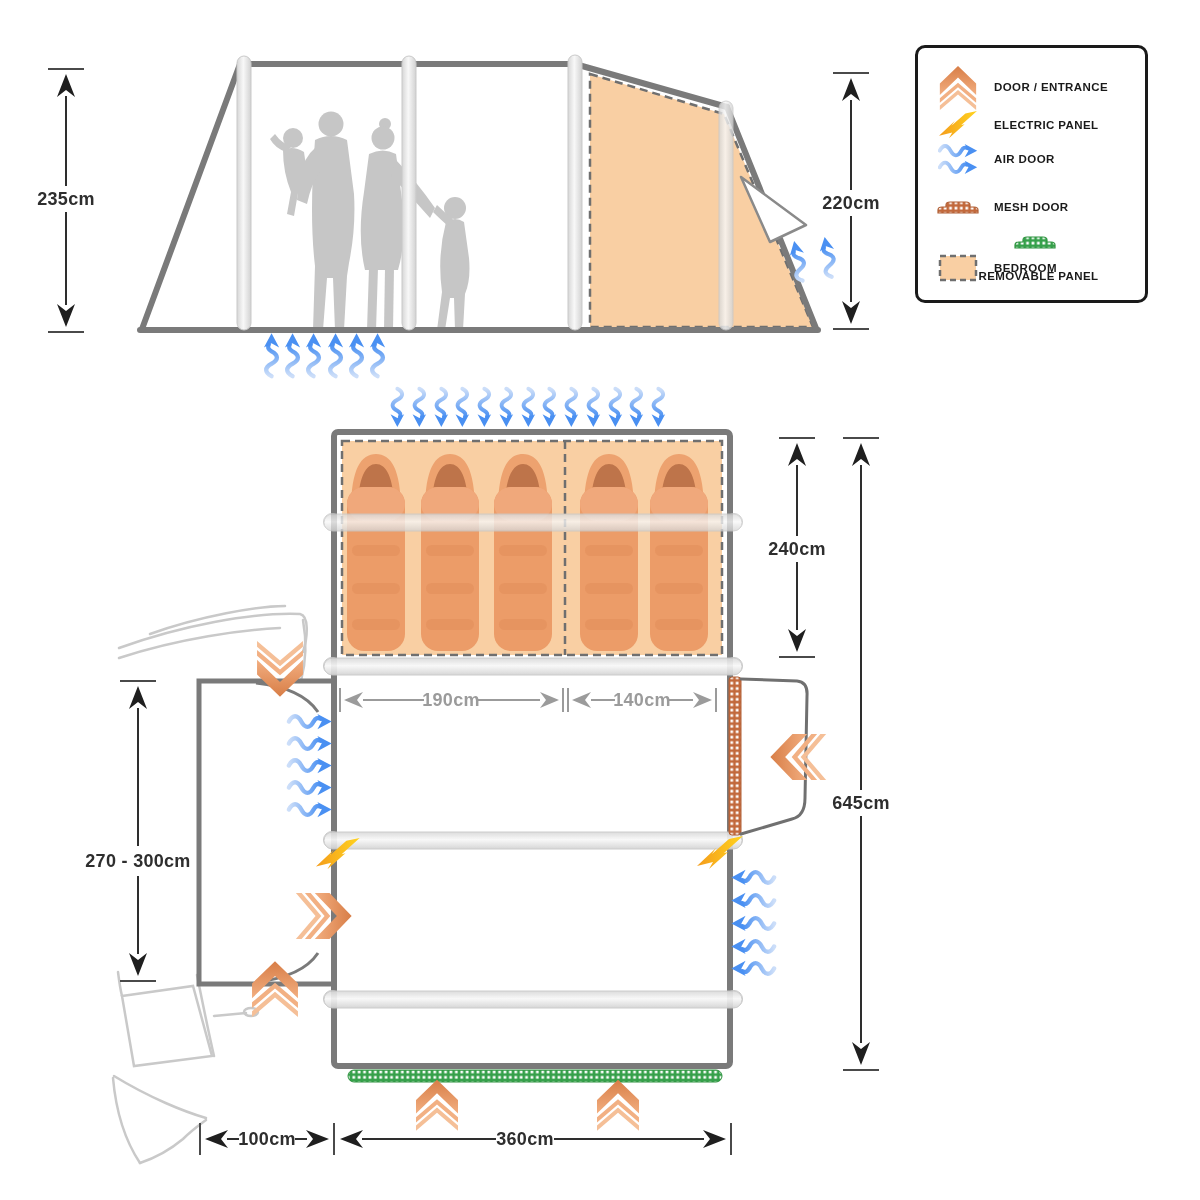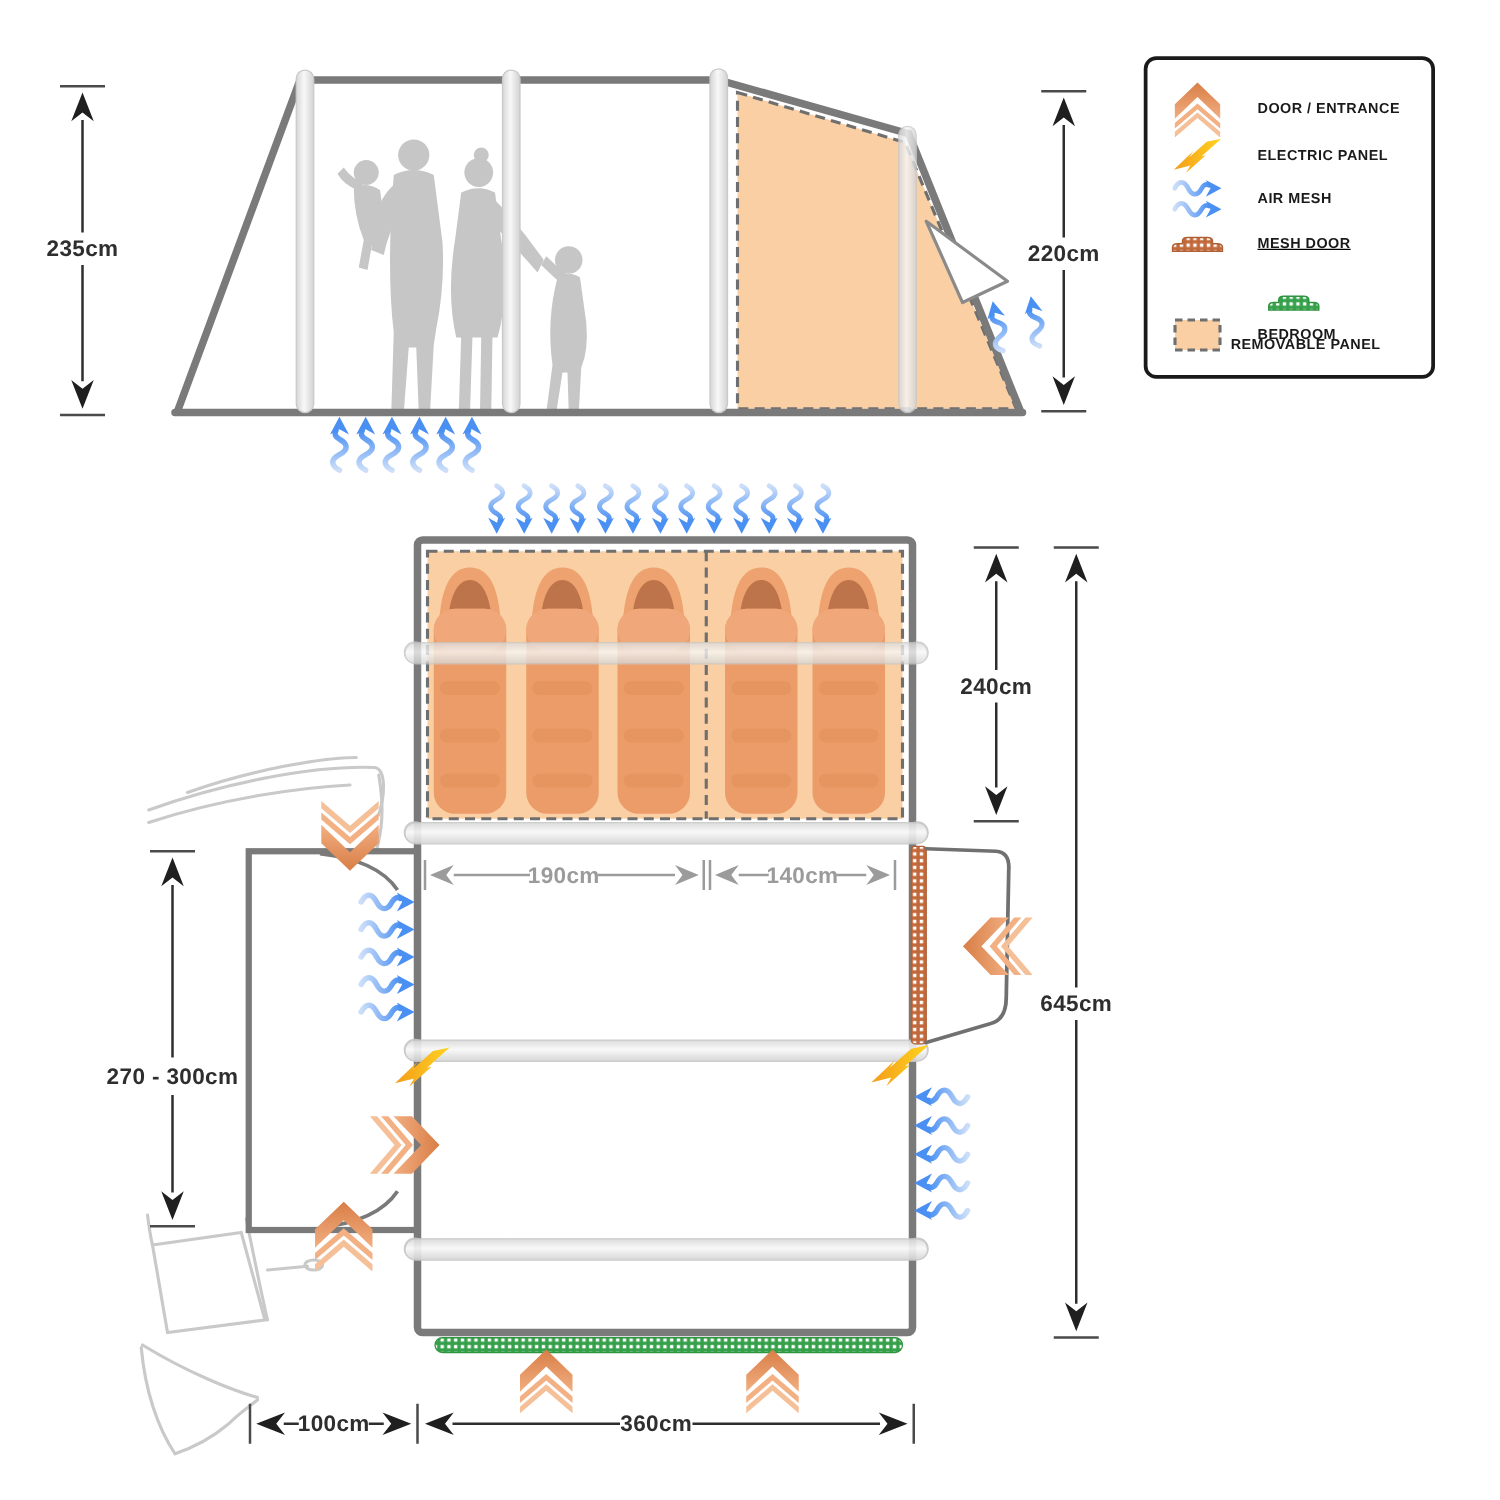--- a/index.html
+++ b/index.html
@@ -5,21 +5,21 @@
   html,body{margin:0;padding:0;background:#fff;}
   .stage{position:relative;width:1200px;height:1200px;background:#fff;overflow:hidden;
          font-family:"Liberation Sans",sans-serif;}
   .stage svg text{font-family:"Liberation Sans",sans-serif;}
   .dimtext{font-size:18px;font-weight:bold;fill:#2e2e2e;letter-spacing:.3px;}
   .dimtext-gray{font-size:18px;font-weight:bold;fill:#9b9b9b;letter-spacing:.3px;}
   .legend{position:absolute;left:915px;top:45px;width:233px;height:258px;background:#fff;
           border:3px solid #1a1a1a;border-radius:10px;box-sizing:border-box;}
   .lrow{position:absolute;left:12px;right:6px;height:34px;display:flex;align-items:center;}
   .licon{width:56px;display:flex;justify-content:center;align-items:center;flex:0 0 56px;}
-  .llabel{font-size:11.5px;font-weight:bold;color:#1a1a1a;letter-spacing:.4px;margin-left:20px;white-space:nowrap;}
+  .llabel{font-size:11.5px;font-weight:bold;color:#1a1a1a;letter-spacing:.4px;margin-left:8px;white-space:nowrap;}
 </style>
 </head>
 <body>
 
 <div class="stage">
 
 <svg width="1200" height="1200" viewBox="0 0 1200 1200">
   <defs>
     <linearGradient id="gradChev" x1="0" y1="0" x2="0" y2="1">
       <stop offset="0" stop-color="#d87e47"></stop>
@@ -363,23 +363,23 @@
     </span>
     <span class="llabel">ELECTRIC PANEL</span>
   </div>
   <div class="lrow" style="top:94px;">
     <span class="licon">
       <svg width="40" height="34" viewBox="0 0 48 40">
         <use href="#sym-vent" transform="translate(0,1)"></use>
         <use href="#sym-vent" transform="translate(0,21)"></use>
       </svg>
     </span>
-    <span class="llabel">AIR MESH</span>
-  </div>
-  <div class="lrow" style="top:130px;text-decoration:underline;">
+    <span class="llabel">AIR DOOR</span>
+  </div>
+  <div class="lrow" style="top:142px;">
     <span class="licon">
       <svg width="42" height="15" viewBox="0 0 42 15">
         <use href="#sym-tab" fill="url(#patMeshO)" stroke="#b05f35" stroke-width="1.2"></use>
       </svg>
     </span>
     <span class="llabel">MESH DOOR</span>
   </div>
   <div class="lrow" style="top:166px;flex-direction:column;">
     <span class="licon">
       <svg width="42" height="15" viewBox="0 0 42 15">

